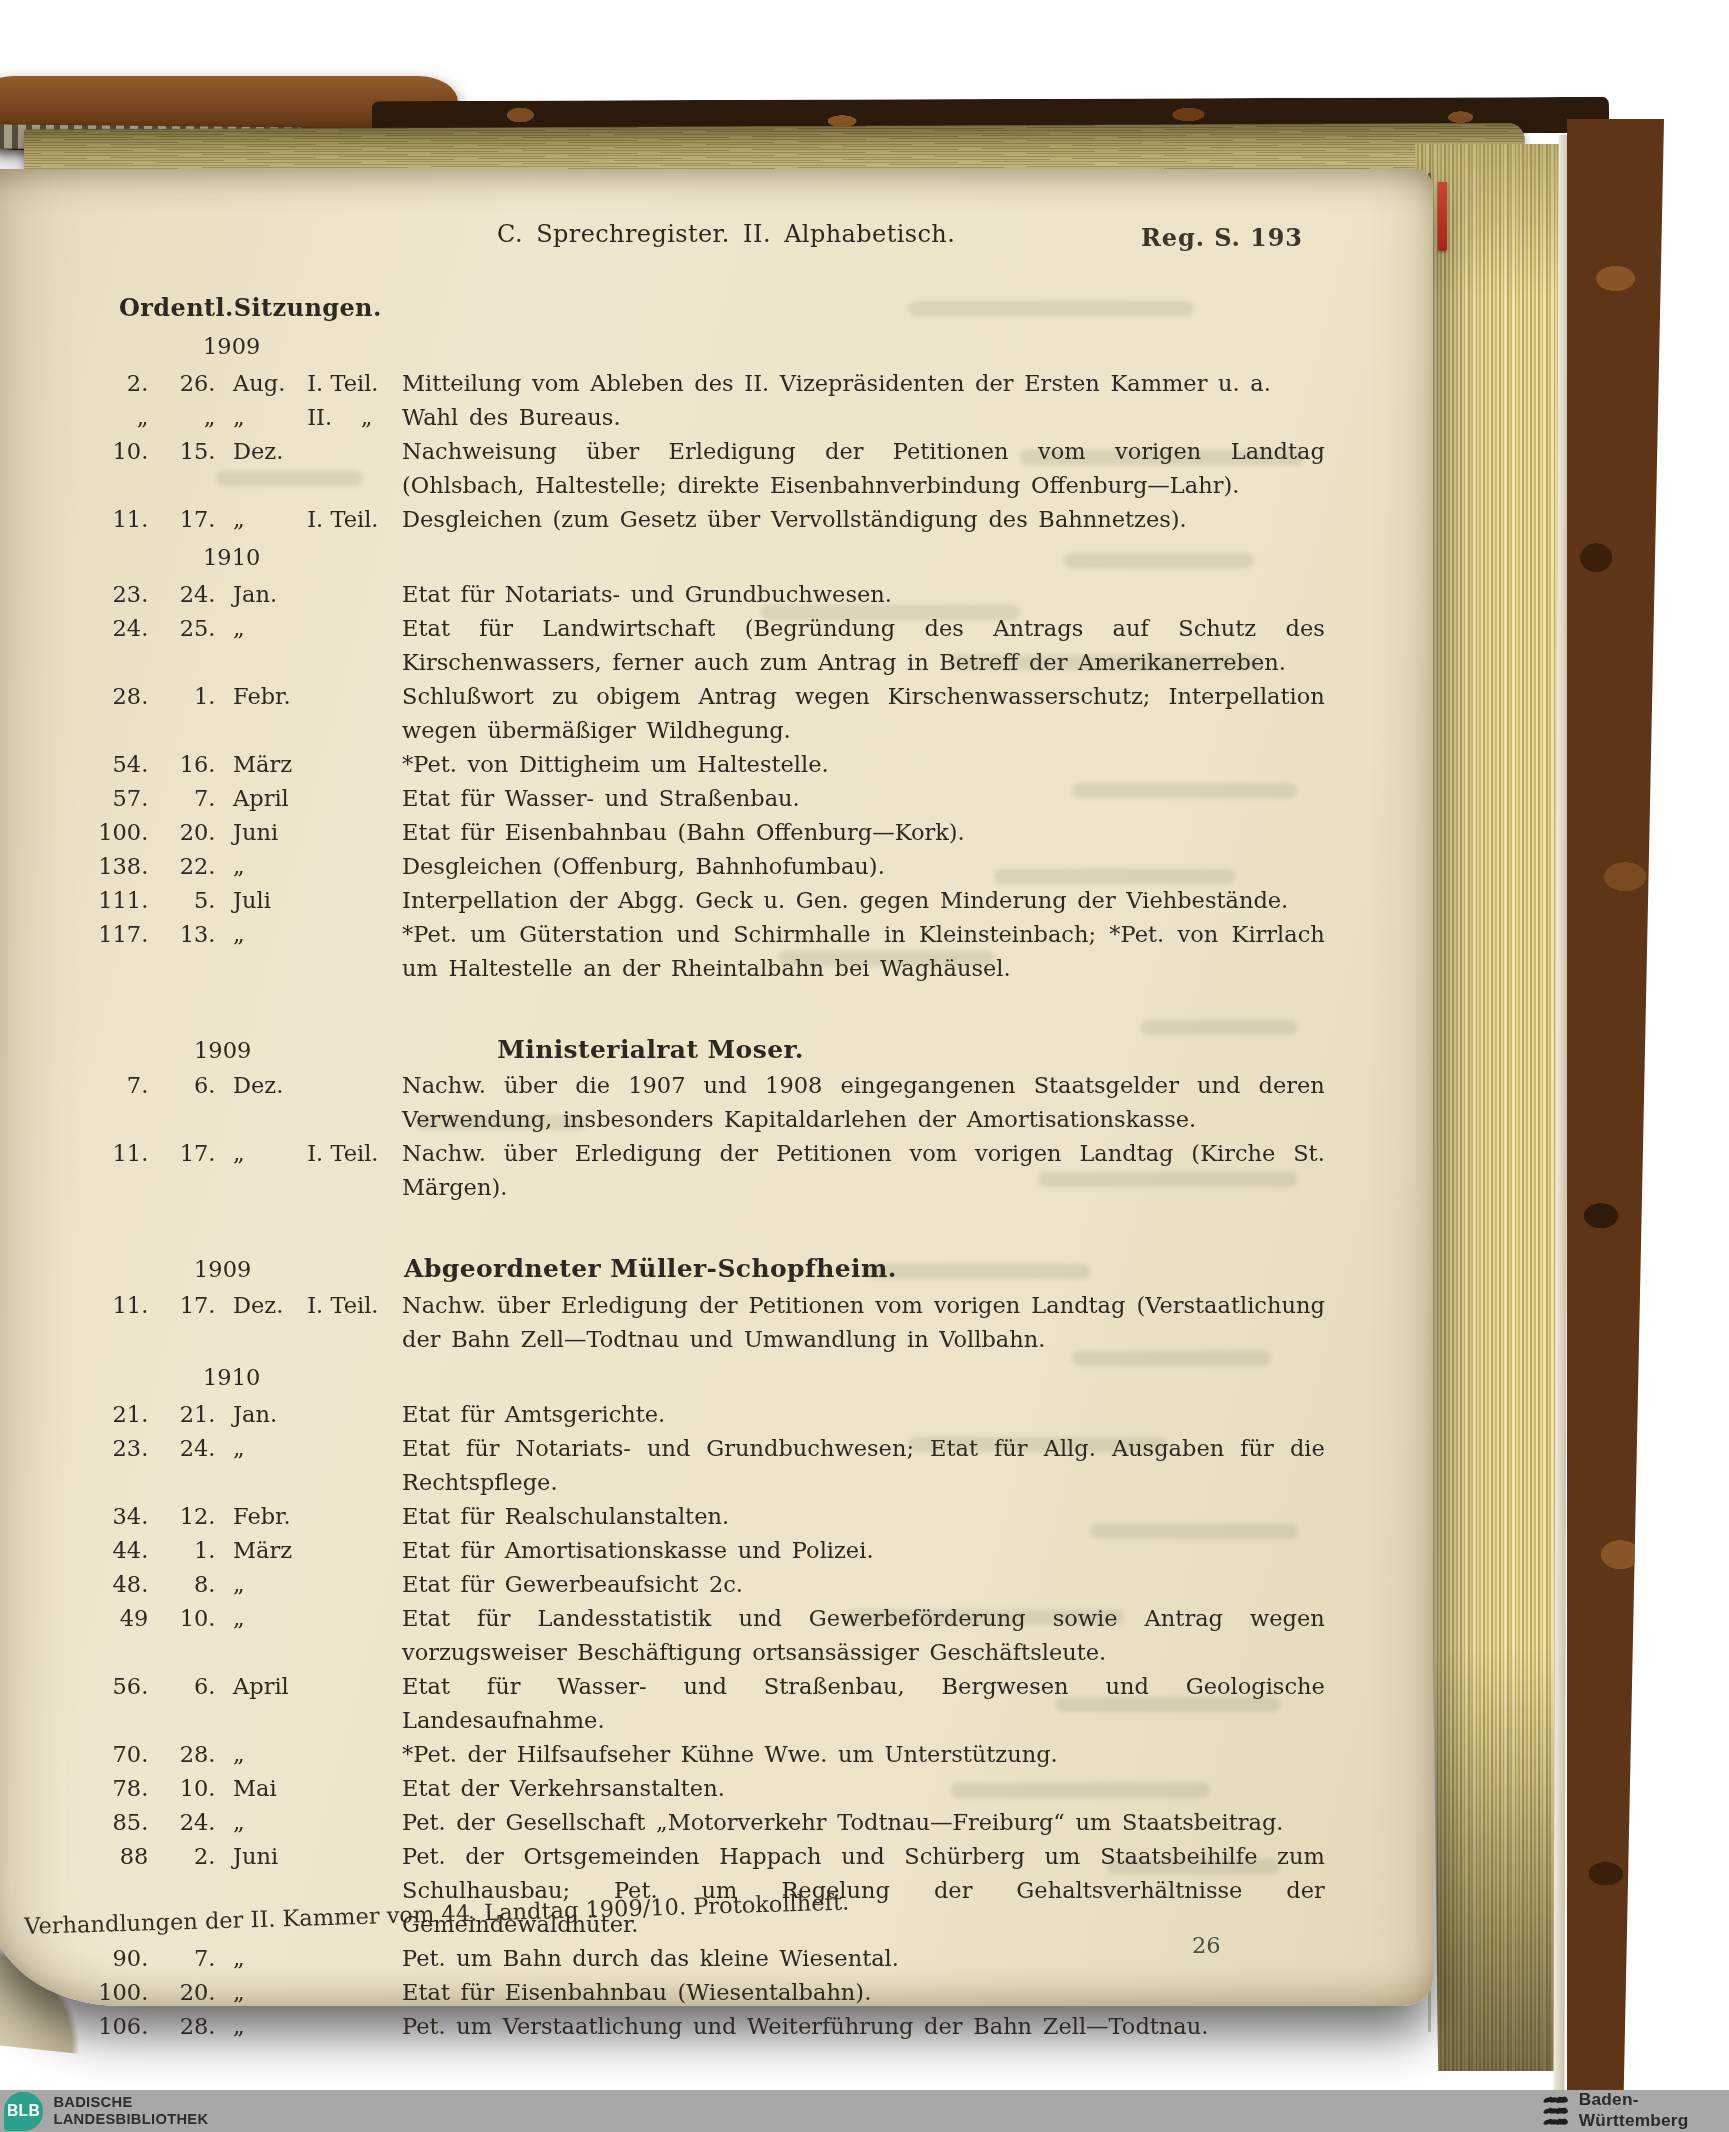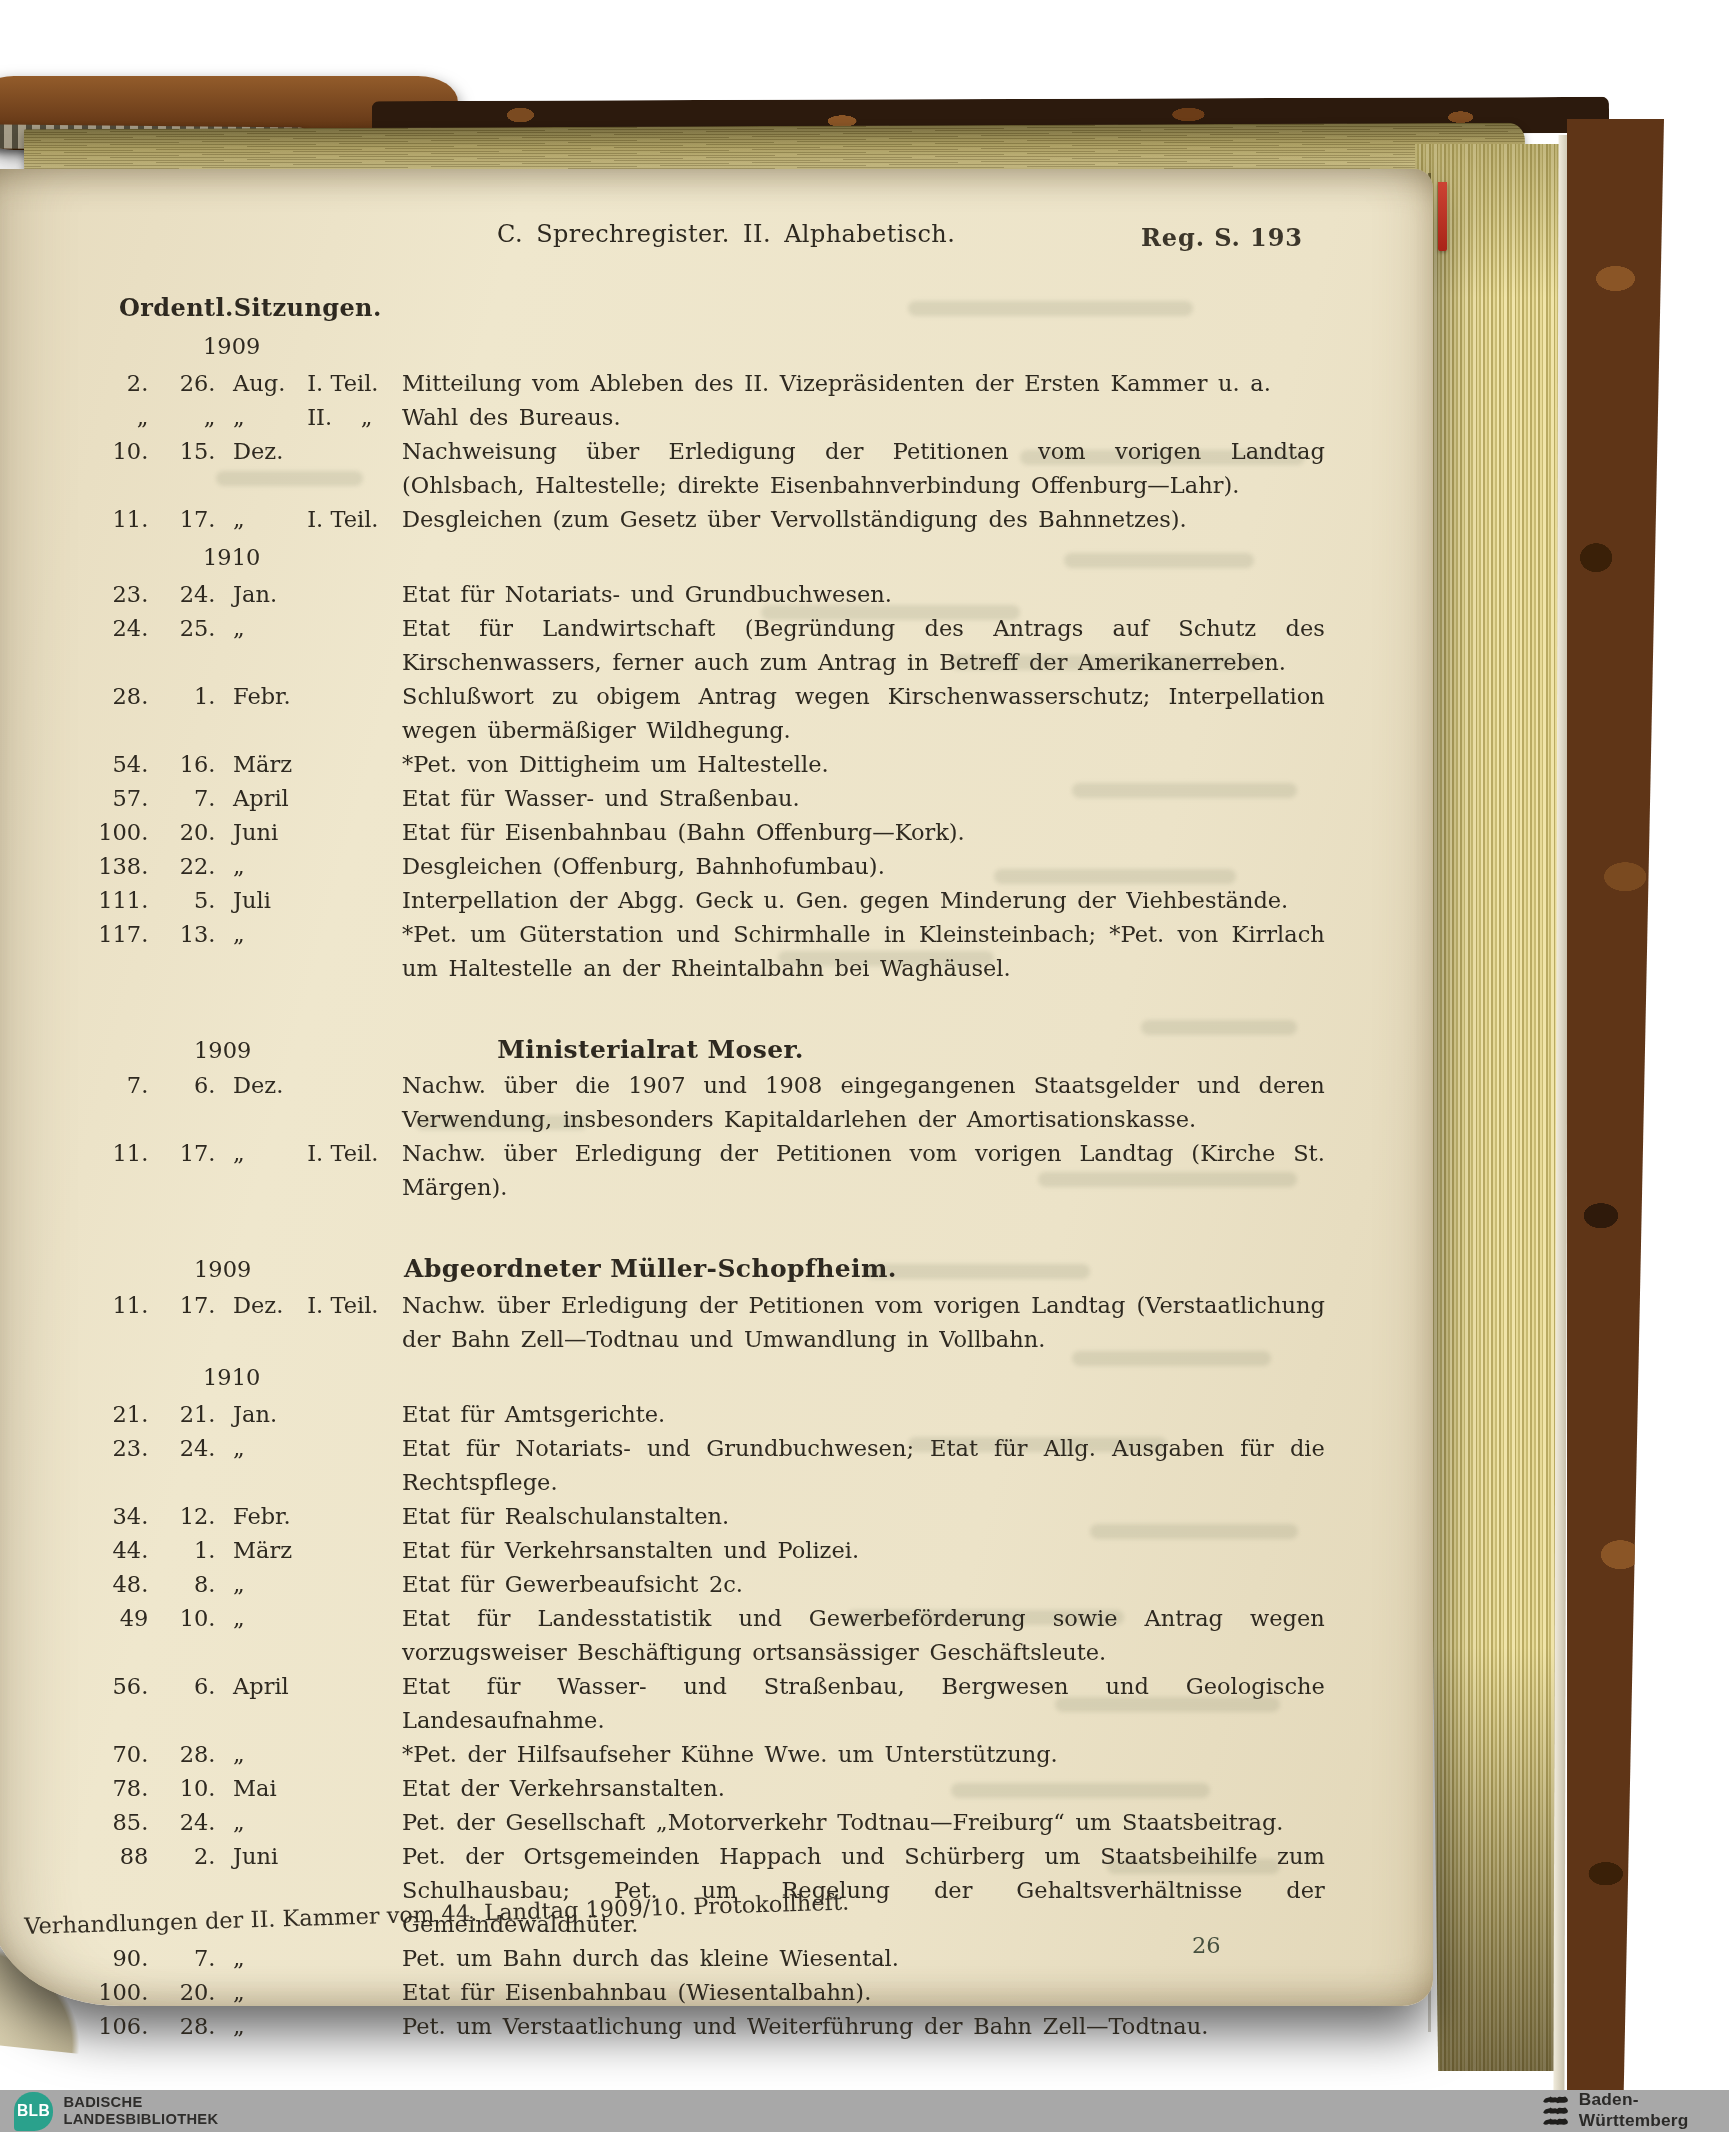--- a/index.html
+++ b/index.html
@@ -88,21 +88,21 @@
   .c-text{text-align:justify;word-spacing:3.5px;padding-right:5.2px;}
   .section{margin-top:0;}
   .section + .section{margin-top:48px;}
   .footer-note{left:24px;top:1913px;font-size:22.5px;transform:rotate(-1.7deg);
          transform-origin:left top;color:#332d23;}
   .sheet-num{left:1192px;top:1932px;font-size:22.5px;color:#46503f;}
 
   
   .bottom-bar{position:absolute;left:0;bottom:0;width:1729px;height:42px;z-index:10;
          background:#a8a8a8;font-family:"Liberation Sans","DejaVu Sans",sans-serif;}
-  .blb-group{position:absolute;left:14px;top:0.9px;height:41px;display:flex;align-items:center;cursor:pointer;}
+  .blb-group{position:absolute;left:4px;top:0.9px;height:41px;display:flex;align-items:center;cursor:pointer;}
   .blb-badge{width:39px;height:39px;border-radius:48% 48% 48% 10%;background:#2aa18c;
          display:flex;align-items:center;justify-content:center;
          color:#fff;font-weight:bold;font-size:15.6px;letter-spacing:0.4px;}
   .blb-name{margin-left:10.4px;font-weight:bold;font-size:14.7px;line-height:1.18;
          letter-spacing:0.3px;color:#2e2d2b;}
   .bw-group{position:absolute;left:1541px;top:0;height:40px;display:flex;align-items:center;cursor:pointer;}
   .bw-icon{width:33px;height:35px;}
   .bw-name{margin-left:8.6px;font-size:17.3px;font-weight:bold;color:#2b2a28;letter-spacing:0.2px;}
 </style>
 </head>
@@ -295,21 +295,21 @@
           <div class="c-day">12.</div>
           <div class="c-month">Febr.</div>
           <div class="c-teil"></div>
           <div class="c-text">Etat für Realschulanstalten.</div>
         </div>
         <div class="row">
           <div class="c-num">44.</div>
           <div class="c-day">1.</div>
           <div class="c-month">März</div>
           <div class="c-teil"></div>
-          <div class="c-text">Etat für Verkehrsanstalten und Polizei.</div>
+          <div class="c-text">Etat für Amortisationskasse und Polizei.</div>
         </div>
         <div class="row">
           <div class="c-num">48.</div>
           <div class="c-day">8.</div>
           <div class="c-month">„</div>
           <div class="c-teil"></div>
           <div class="c-text">Etat für Gewerbeaufsicht 2c.</div>
         </div>
         <div class="row">
           <div class="c-num">49</div>

